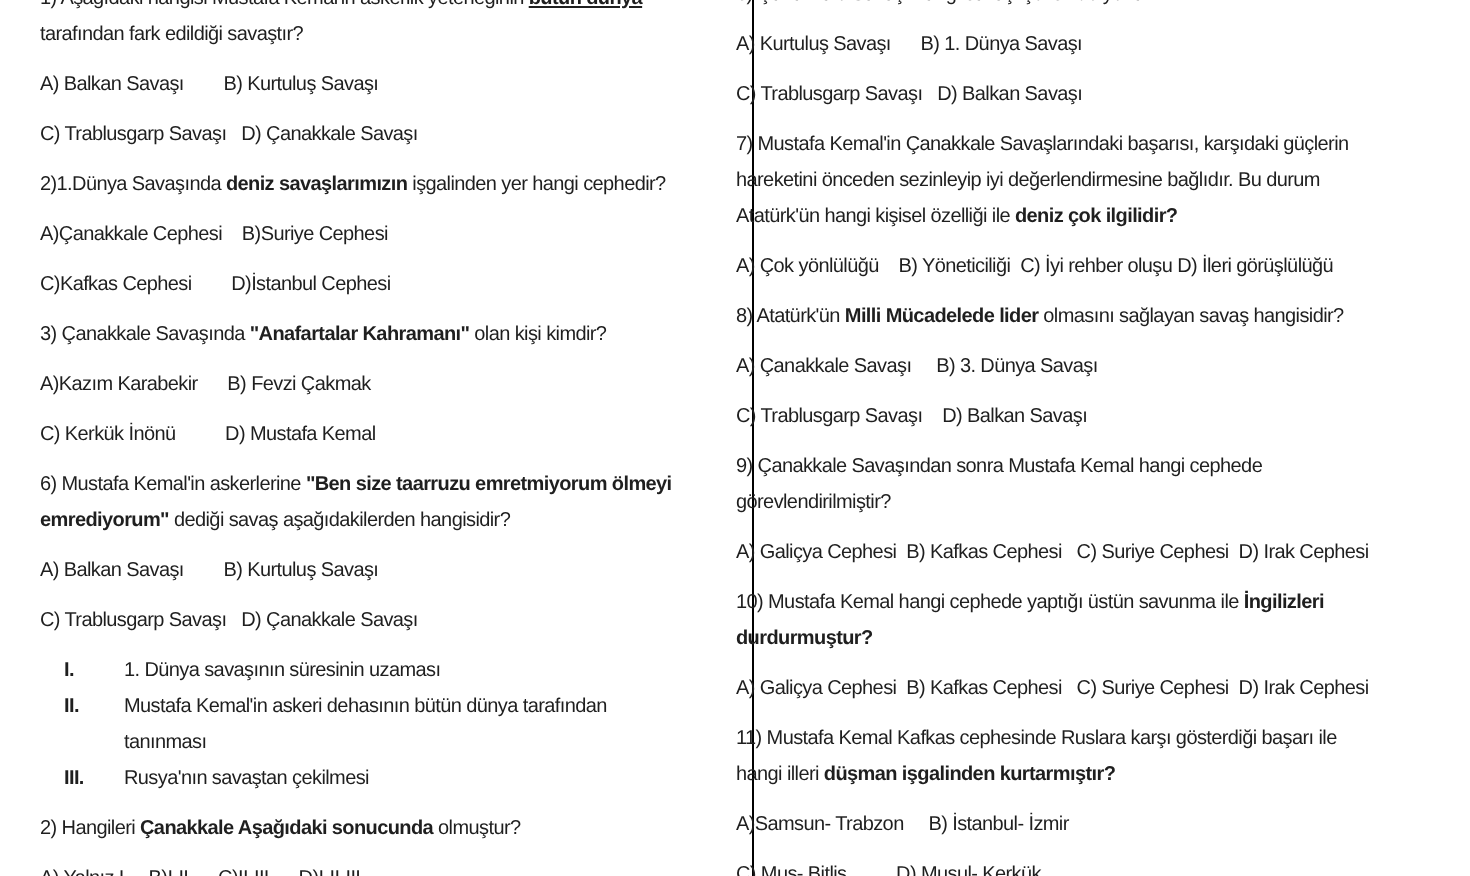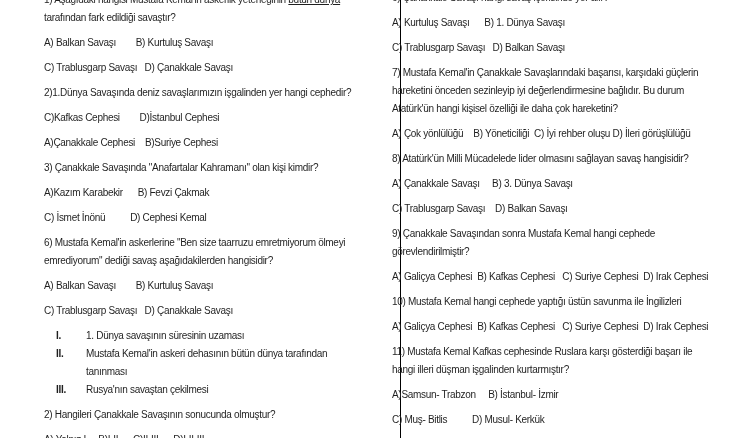--- a/index.html
+++ b/index.html
@@ -1,35 +1,35 @@
 <!DOCTYPE html>
 <html><head>
 <meta charset="utf-8">
 <style>
   html,body{margin:0;padding:0;background:#ffffff;}
   body{
     width:735px;height:438px;overflow:hidden;position:relative;
     font-family:"Liberation Sans","DejaVu Sans",sans-serif;
     color:#1f1f1f;
   }
-  .page{position:absolute;inset:0;background:#fff;margin-left:24px;}
+  .page{position:absolute;inset:0;background:#fff;}
   .col{
     position:absolute;top:0;bottom:0;overflow:hidden;
     font-size:10px;letter-spacing:-0.3px;
   }
   .col-left{left:20px;width:353px;}
   .col-right{left:368px;width:345px;}
   .col-inner-left{margin-top:-9px;}
   .col-inner-right{margin-top:-11px;}
   .divider{
     position:absolute;top:0;bottom:0;left:376px;width:1px;
   }
   .para{margin:0 0 7px 0;}
   .ln{line-height:18px;white-space:pre;}
-  .b{font-weight:normal;}
+  .b{font-weight:bold;}
   .u{text-decoration:underline;}
   .roman-list{margin:0 0 7px 0;}
   .li-row{display:flex;}
   .li-marker{width:30px;margin-left:12px;font-weight:bold;flex:none;line-height:18px;}
   .li-text{flex:1;}
 </style>
 </head>
 <body style="color: rgb(31, 31, 31);">
 
 <div class="page">
@@ -42,33 +42,33 @@
         <div class="para">
           <div class="ln"><span>A) Balkan Savaşı        B) Kurtuluş Savaşı</span></div>
         </div>
         <div class="para">
           <div class="ln"><span>C) Trablusgarp Savaşı   D) Çanakkale Savaşı</span></div>
         </div>
         <div class="para">
           <div class="ln"><span>2)1.Dünya Savaşında </span><span class="b">deniz savaşlarımızın</span><span> işgalinden yer hangi cephedir?</span></div>
         </div>
         <div class="para">
-          <div class="ln"><span>C)Kafkas Cephesi        D)İstanbul Cephesi</span></div>
+          <div class="ln"><span>A)Çanakkale Cephesi    B)Suriye Cephesi</span></div>
         </div>
         <div class="para">
-          <div class="ln"><span>A)Çanakkale Cephesi    B)Suriye Cephesi</span></div>
+          <div class="ln"><span>C)Kafkas Cephesi        D)İstanbul Cephesi</span></div>
         </div>
         <div class="para">
           <div class="ln"><span>3) Çanakkale Savaşında </span><span class="b">"Anafartalar Kahramanı"</span><span> olan kişi kimdir?</span></div>
         </div>
         <div class="para">
           <div class="ln"><span>A)Kazım Karabekir      B) Fevzi Çakmak</span></div>
         </div>
         <div class="para">
-          <div class="ln"><span>C) İsmet İnönü          D) Cephesi Kemal</span></div>
+          <div class="ln"><span>C) Kerkük İnönü          D) Mustafa Kemal</span></div>
         </div>
         <div class="para">
           <div class="ln"><span>6) Mustafa Kemal'in askerlerine </span><span class="b">"Ben size taarruzu emretmiyorum ölmeyi</span></div>
           <div class="ln"><span class="b">emrediyorum"</span><span> dediği savaş aşağıdakilerden hangisidir?</span></div>
         </div>
         <div class="para">
           <div class="ln"><span>A) Balkan Savaşı        B) Kurtuluş Savaşı</span></div>
         </div>
         <div class="para">
           <div class="ln"><span>C) Trablusgarp Savaşı   D) Çanakkale Savaşı</span></div>
@@ -88,21 +88,21 @@
             </div>
           </div>
           <div class="li-row">
             <div class="li-marker">III.</div>
             <div class="li-text">
               <div class="ln"><span>Rusya'nın savaştan çekilmesi</span></div>
             </div>
           </div>
         </div>
         <div class="para">
-          <div class="ln"><span>2) Hangileri </span><span class="b">Çanakkale Savaşının sonucunda</span><span> olmuştur?</span></div>
+          <div class="ln"><span>2) Hangileri </span><span class="b">Çanakkale Aşağıdaki sonucunda</span><span> olmuştur?</span></div>
         </div>
         <div class="para">
           <div class="ln"><span>A) Yalnız I     B)I-II      C)II-III      D)I-II-III</span></div>
         </div>
       </div>
   </div>
   <div class="divider" style="background: rgb(0, 0, 0);"></div>
   <div class="col col-right">
     <div class="col-inner-right">
         <div class="para">
@@ -110,21 +110,21 @@
         </div>
         <div class="para">
           <div class="ln"><span>A) Kurtuluş Savaşı      B) 1. Dünya Savaşı</span></div>
         </div>
         <div class="para">
           <div class="ln"><span>C) Trablusgarp Savaşı   D) Balkan Savaşı</span></div>
         </div>
         <div class="para">
           <div class="ln"><span>7) Mustafa Kemal'in Çanakkale Savaşlarındaki başarısı, karşıdaki güçlerin</span></div>
           <div class="ln"><span>hareketini önceden sezinleyip iyi değerlendirmesine bağlıdır. Bu durum</span></div>
-          <div class="ln"><span>Atatürk'ün hangi kişisel özelliği ile </span><span class="b">daha çok hareketini?</span></div>
+          <div class="ln"><span>Atatürk'ün hangi kişisel özelliği ile </span><span class="b">deniz çok ilgilidir?</span></div>
         </div>
         <div class="para">
           <div class="ln"><span>A) Çok yönlülüğü    B) Yöneticiliği  C) İyi rehber oluşu D) İleri görüşlülüğü</span></div>
         </div>
         <div class="para">
           <div class="ln"><span>8) Atatürk'ün </span><span class="b">Milli Mücadelede lider</span><span> olmasını sağlayan savaş hangisidir?</span></div>
         </div>
         <div class="para">
           <div class="ln"><span>A) Çanakkale Savaşı     B) 3. Dünya Savaşı</span></div>
         </div>
@@ -133,20 +133,21 @@
         </div>
         <div class="para">
           <div class="ln"><span>9) Çanakkale Savaşından sonra Mustafa Kemal hangi cephede</span></div>
           <div class="ln"><span>görevlendirilmiştir?</span></div>
         </div>
         <div class="para">
           <div class="ln"><span>A) Galiçya Cephesi  B) Kafkas Cephesi   C) Suriye Cephesi  D) Irak Cephesi</span></div>
         </div>
         <div class="para">
           <div class="ln"><span>10) Mustafa Kemal hangi cephede yaptığı üstün savunma ile </span><span class="b">İngilizleri</span></div>
+          <div class="ln"><span class="b">durdurmuştur?</span></div>
         </div>
         <div class="para">
           <div class="ln"><span>A) Galiçya Cephesi  B) Kafkas Cephesi   C) Suriye Cephesi  D) Irak Cephesi</span></div>
         </div>
         <div class="para">
           <div class="ln"><span>11) Mustafa Kemal Kafkas cephesinde Ruslara karşı gösterdiği başarı ile</span></div>
           <div class="ln"><span>hangi illeri </span><span class="b">düşman işgalinden kurtarmıştır?</span></div>
         </div>
         <div class="para">
           <div class="ln"><span>A)Samsun- Trabzon     B) İstanbul- İzmir</span></div>

